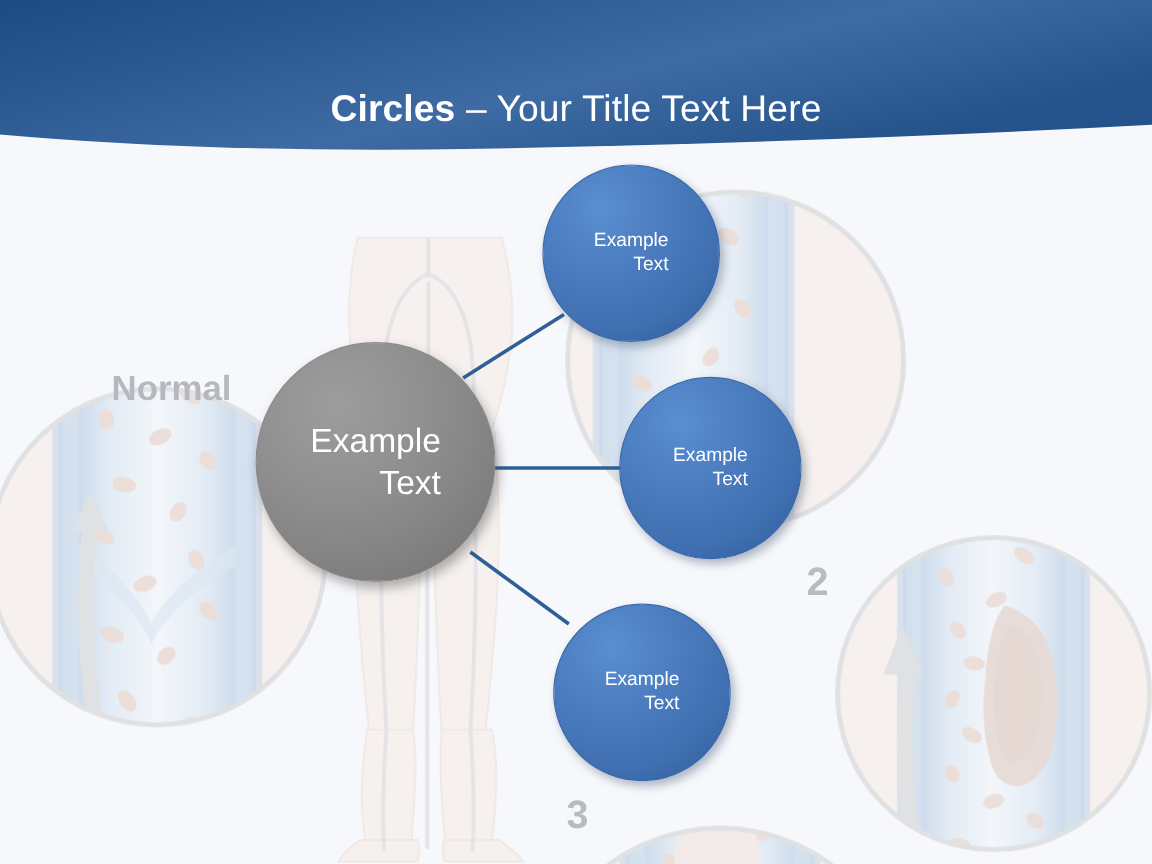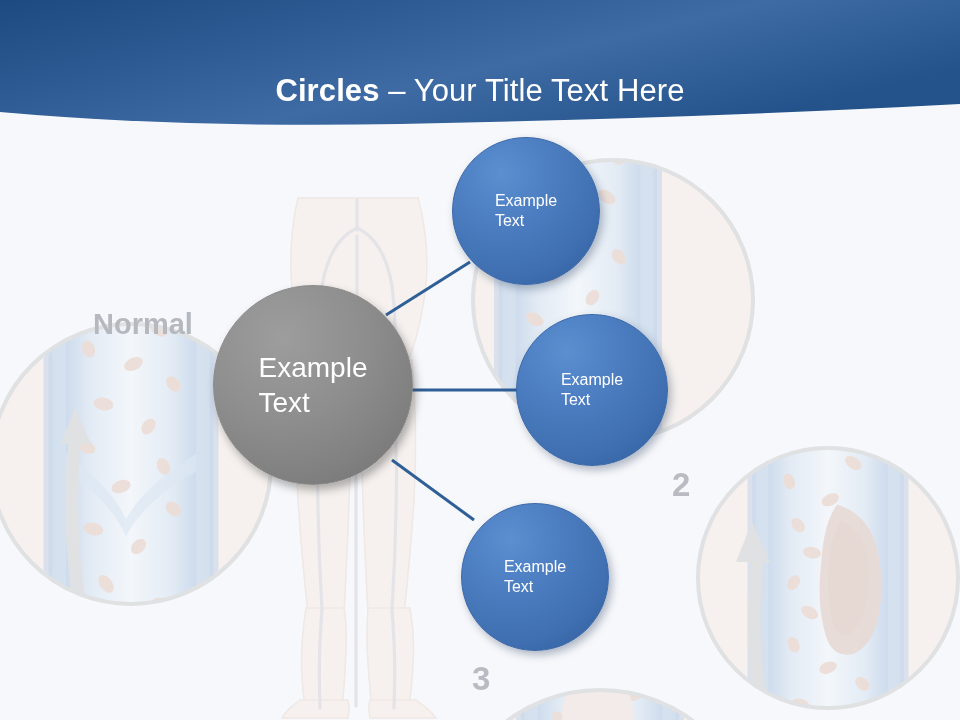--- a/index.html
+++ b/index.html
@@ -59,21 +59,21 @@
   }
 
   
   .node {
     position: absolute;
     border-radius: 50%;
     z-index: 10;
     display: flex;
     align-items: center;
     justify-content: center;
-    text-align: left;
+    text-align: right;
     color: #ffffff;
     line-height: 1.25;
     box-sizing: border-box;
   }
   .node-label { display: block; }
 
   .node-center {
     background: radial-gradient(circle at 34% 26%, #9d9d9d 0%, #8e8e8e 42%, #808080 72%, #6f6f6f 100%);
     box-shadow: 3px 5px 9px rgba(70,70,70,0.42);
     font-size: 28px;

